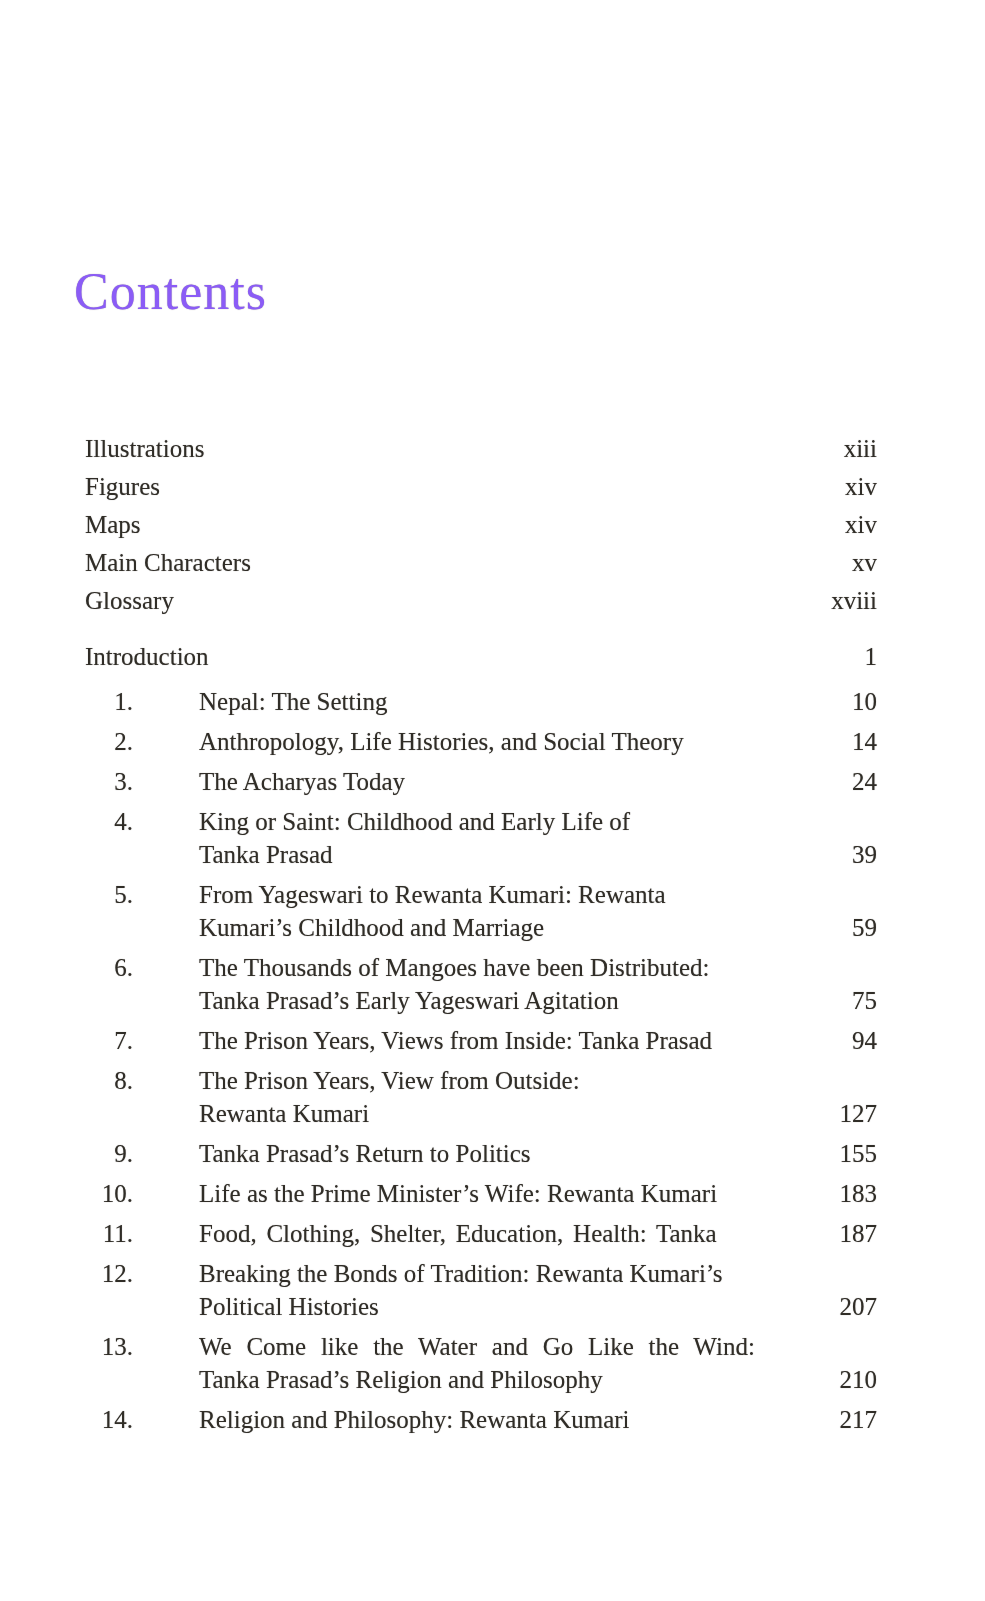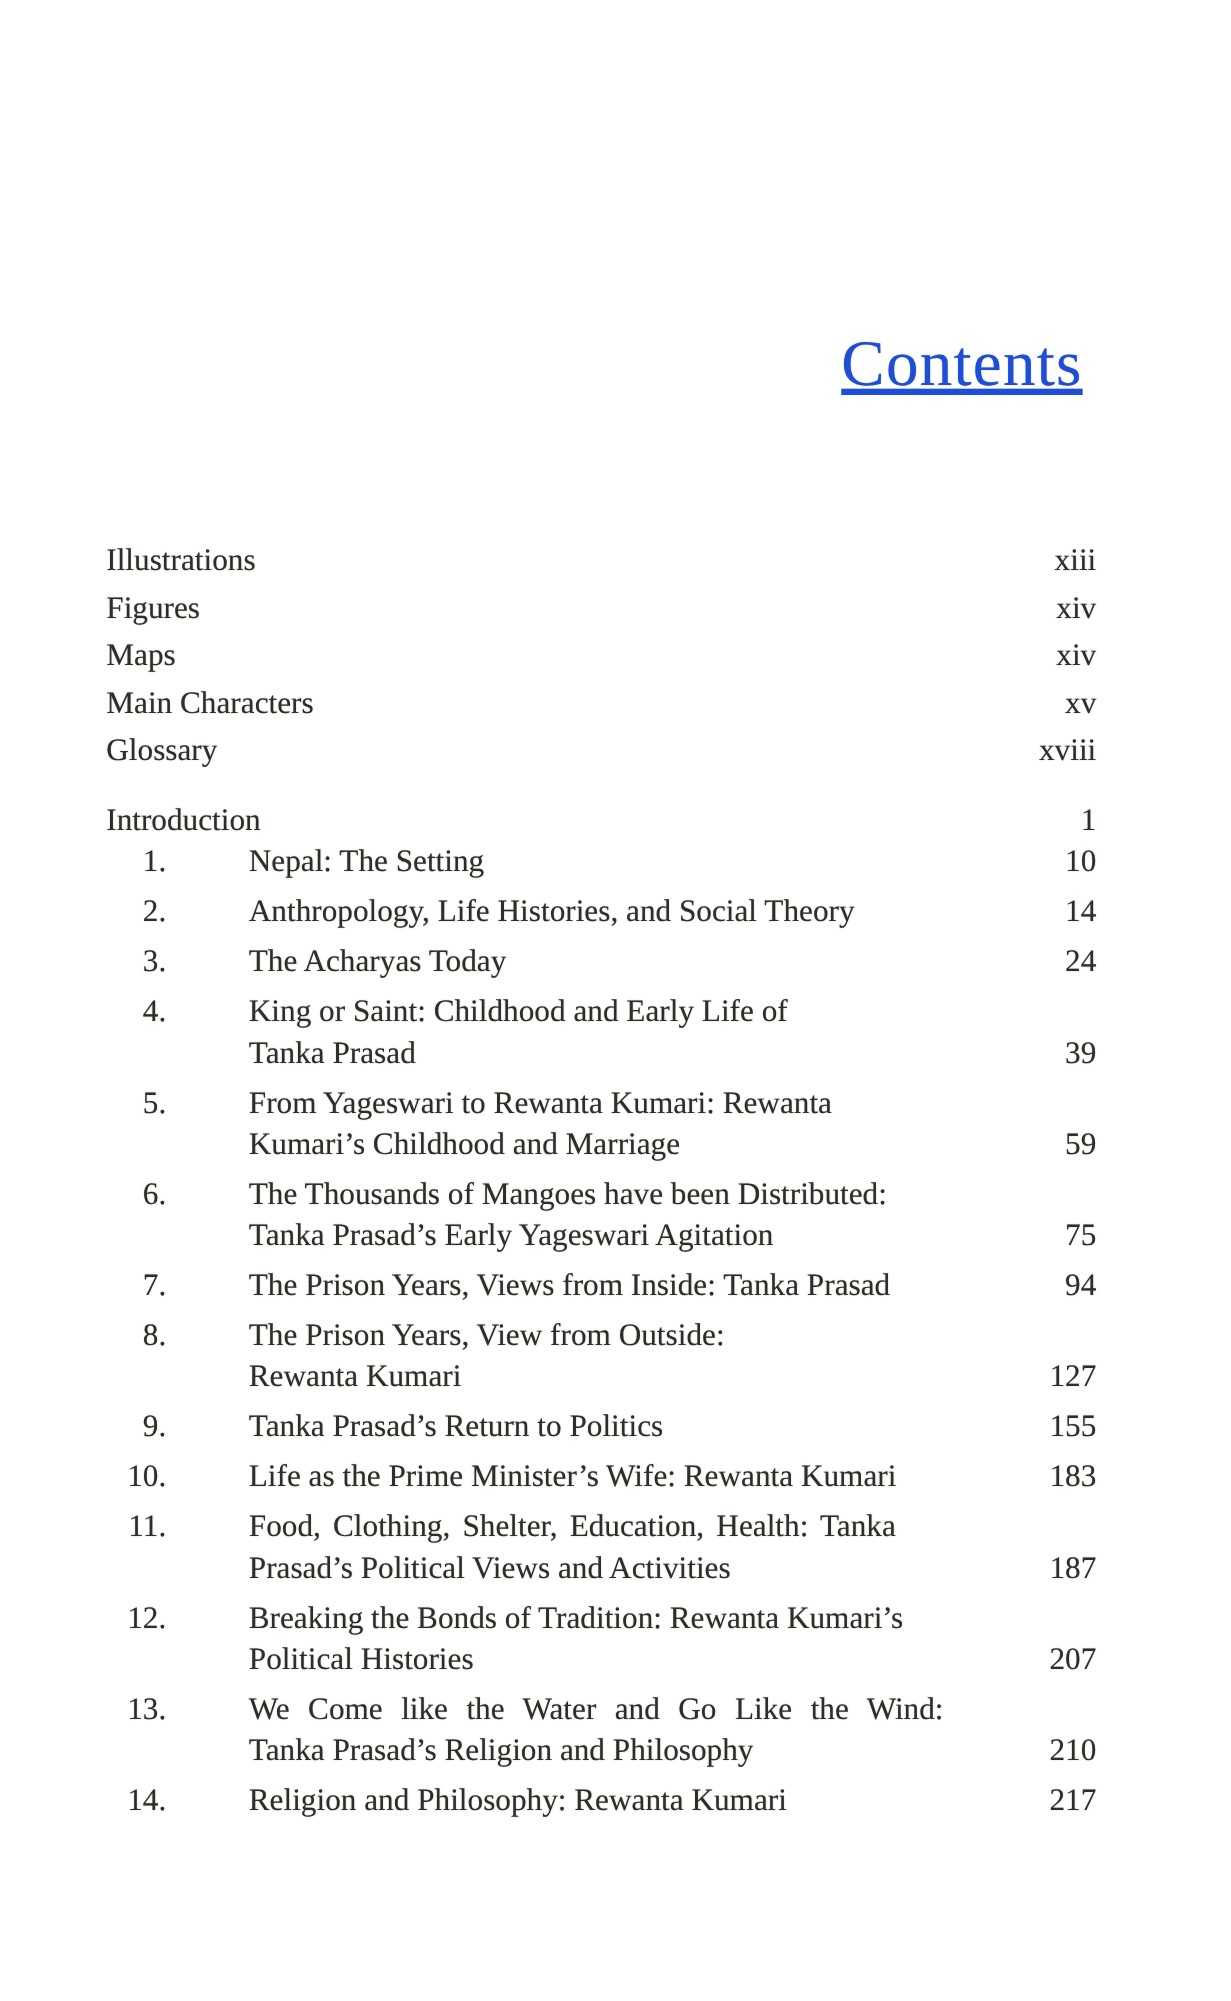--- a/index.html
+++ b/index.html
@@ -14,26 +14,25 @@
     width: 985px; height: 1601px;
     background: #ffffff;
     overflow: hidden;
   }
   .scan-ink {
     text-shadow: 0 0 1px rgba(48, 45, 39, 0.45);
   }
   .title {
     position: absolute;
     left: 74px; top: 262px; width: 792px;
-    text-align: right;
+    text-align: left;
     font-size: 52px;
     line-height: 60px;
-    color: #1d4ed8;
+    color: #8b5cf6;
     letter-spacing: 1px;
-    text-decoration: underline;
   }
   .front-matter {
     position: absolute;
     left: 85px; top: 432px; width: 792px;
     font-size: 25px;
     font-family: Liberation Serif, serif;
   }
   .fm-row {
     display: flex;
     justify-content: space-between;
@@ -41,21 +40,21 @@
     margin-bottom: 5px;
   }
   .toc {
     position: absolute;
     left: 85px; top: 640px; width: 792px;
     font-size: 25px;
   }
   .intro-row {
     display: flex;
     line-height: 33px;
-    margin-bottom: 0;
+    margin-bottom: 12px;
     gap: 16px;
   }
   .intro-row .label { flex: 1; }
   .ch-row {
     display: flex;
     margin-bottom: 7px;
   }
   .ch-row .num {
     width: 48px;
     text-align: right;
@@ -198,21 +197,20 @@
       <span class="titleblock">
         <span class="line">Life as the Prime Minister’s Wife: Rewanta Kumari</span>
       </span>
       <span class="pagenum">183</span>
     </div>
 
     <div class="ch-row">
       <span class="num">11.</span>
       <span class="titleblock">
         <span class="line spread-sm">Food, Clothing, Shelter, Education, Health: Tanka</span>
-        <span class="line">Prasad’s Political Views and Activities</span>
       </span>
       <span class="pagenum">187</span>
     </div>
 
     <div class="ch-row">
       <span class="num">12.</span>
       <span class="titleblock">
         <span class="line">Breaking the Bonds of Tradition: Rewanta Kumari’s</span>
         <span class="line">Political Histories</span>
       </span>

